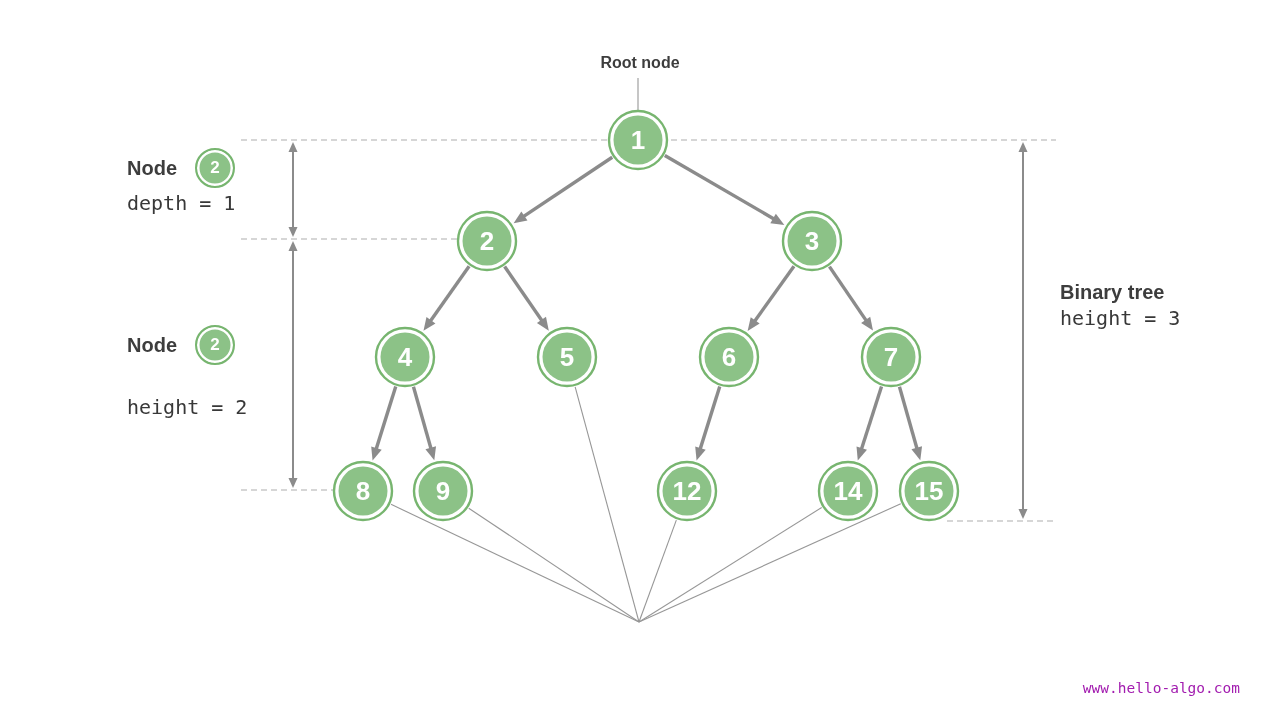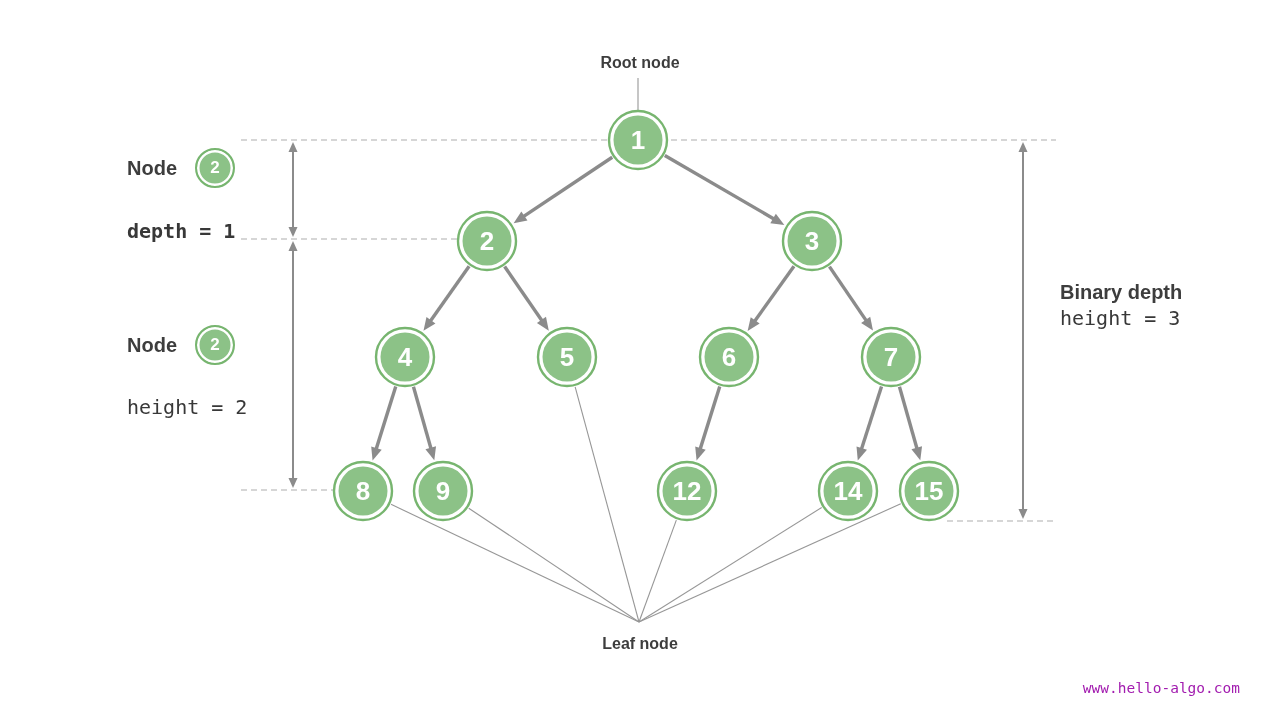--- a/index.html
+++ b/index.html
@@ -48,21 +48,21 @@
     font-size: 17px;
     display: flex; align-items: center; justify-content: center;
   }
   .anno-code {
     font-family: "DejaVu Sans Mono", monospace;
     font-size: 20px;
     line-height: 24px;
     color: #383838;
     white-space: pre;
   }
-  .anno-depth  .anno-code { margin-top: 31px; font-weight: bold; }
+  .anno-depth  .anno-code { margin-top: 3px; }
   .anno-height .anno-code { margin-top: 30px; }
   .anno-tree   .anno-code { margin-top: 0; }
   .watermark {
     position: absolute;
     right: 40px;
     bottom: 24px;
     font-family: "DejaVu Sans Mono", monospace;
     font-size: 14.5px;
     color: #a21caf;
   }
@@ -176,38 +176,37 @@
       </g>
       <g>
         <circle cx="929" cy="491" r="29" fill="#ffffff" stroke="#77b56f" stroke-width="2.4"></circle>
         <circle cx="929" cy="491" r="24.5" fill="#8cc287"></circle>
         <text x="929" y="491" dy="0.36em" text-anchor="middle" fill="#ffffff" font-size="26" class="node-num">15</text>
       </g>
     </svg>
 
   <div class="lbl root-label">Root node</div>
 
-  <div class="lbl leaf-label">Leaf node</div>
 
   <div class="anno anno-depth">
     <div class="anno-head">
       <span class="anno-title">Node</span>
       <span class="badge">2</span>
     </div>
     <div class="anno-code">depth = 1</div>
   </div>
 
   <div class="anno anno-height">
     <div class="anno-head">
       <span class="anno-title">Node</span>
       <span class="badge">2</span>
     </div>
     <div class="anno-code">height = 2</div>
   </div>
 
   <div class="anno anno-tree">
-    <div class="anno-title">Binary depth</div>
+    <div class="anno-title">Binary tree</div>
     <div class="anno-code">height = 3</div>
   </div>
 
   <div class="watermark">www.hello-algo.com</div>
 
 </div>
 
 </body></html>

